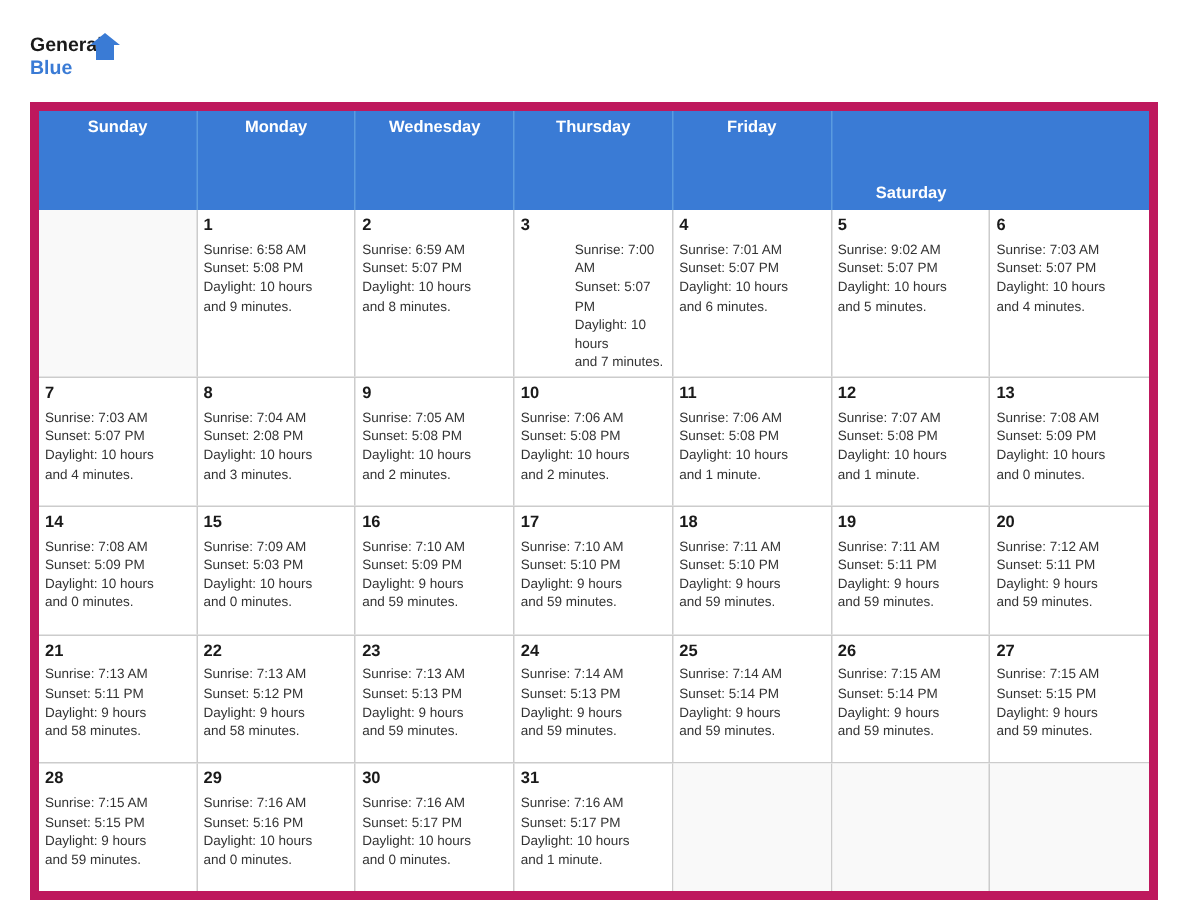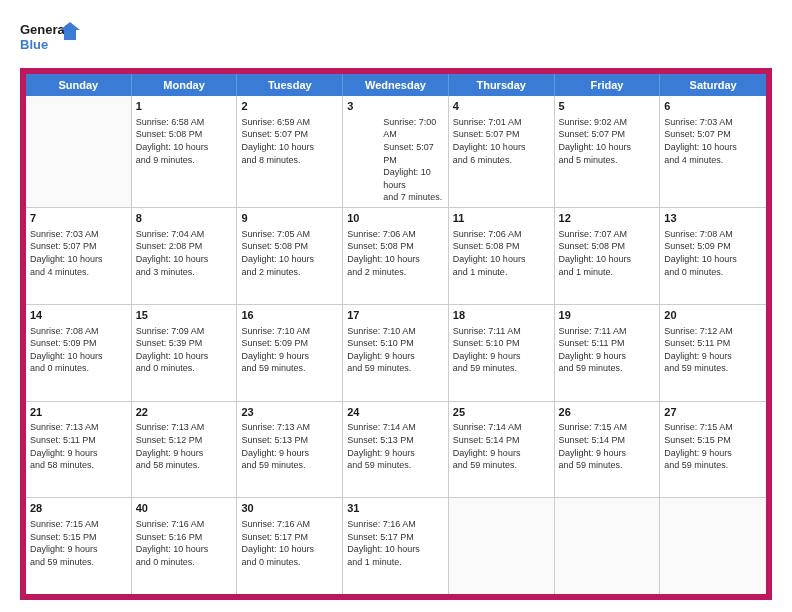--- a/index.html
+++ b/index.html
@@ -54,21 +54,21 @@
       background: #3a7bd5;
     }
     .cal-header-cell {
       color: #fff;
       font-size: 11px;
       font-weight: bold;
       padding: 5px 4px;
       text-align: center;
       border-right: 1px solid #5a9be0;
     }
-    .cal-header-cell:last-child { border-right: none; }
+    .cal-header-cell:last-child { border-right: none; margin-top: 44px; }
     .cal-body {
       display: flex;
       flex-direction: column;
       flex: 1;
     }
     .cal-row {
       display: grid;
       grid-template-columns: repeat(7, 1fr);
       flex: 1;
       border-top: 1px solid #ccc;
@@ -113,21 +113,20 @@
     <div class="title-block">
       <h1></h1>
       <h2></h2>
     </div>
   </div>
 
   <div class="calendar">
     <div class="cal-header-row">
     <div class="cal-header-cell">Sunday</div>
         <div class="cal-header-cell">Monday</div>
-        <div class="cal-header-cell">Tuesday</div>
         <div class="cal-header-cell">Wednesday</div>
         <div class="cal-header-cell">Thursday</div>
         <div class="cal-header-cell">Friday</div>
         <div class="cal-header-cell">Saturday</div>
       </div>
     <div class="cal-body">
     <div class="cal-row">
           <div class="cal-cell empty"></div>
           <div class="cal-cell">
             <span class="day-num">1</span>
@@ -227,21 +226,21 @@
           <div class="cal-cell">
             <span class="day-num">14</span>
             <div class="cell-content" style="white-space: pre-line;">Sunrise: 7:08 AM
 Sunset: 5:09 PM
 Daylight: 10 hours
 and 0 minutes.</div>
           </div>
           <div class="cal-cell">
             <span class="day-num">15</span>
             <div class="cell-content" style="white-space: pre-line;">Sunrise: 7:09 AM
-Sunset: 5:39 PM
+Sunset: 5:03 PM
 Daylight: 10 hours
 and 0 minutes.</div>
           </div>
           <div class="cal-cell">
             <span class="day-num">16</span>
             <div class="cell-content" style="white-space: pre-line;">Sunrise: 7:10 AM
 Sunset: 5:09 PM
 Daylight: 9 hours
 and 59 minutes.</div>
           </div>
@@ -327,21 +326,21 @@
         </div>
         <div class="cal-row">
           <div class="cal-cell">
             <span class="day-num">28</span>
             <div class="cell-content" style="white-space: pre-line;">Sunrise: 7:15 AM
 Sunset: 5:15 PM
 Daylight: 9 hours
 and 59 minutes.</div>
           </div>
           <div class="cal-cell">
-            <span class="day-num">40</span>
+            <span class="day-num">29</span>
             <div class="cell-content" style="white-space: pre-line;">Sunrise: 7:16 AM
 Sunset: 5:16 PM
 Daylight: 10 hours
 and 0 minutes.</div>
           </div>
           <div class="cal-cell">
             <span class="day-num">30</span>
             <div class="cell-content" style="white-space: pre-line;">Sunrise: 7:16 AM
 Sunset: 5:17 PM
 Daylight: 10 hours

